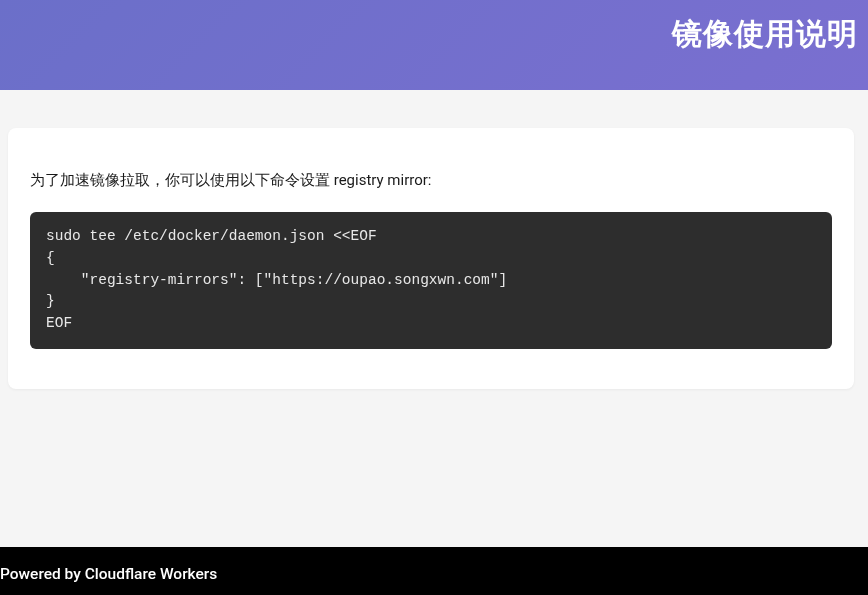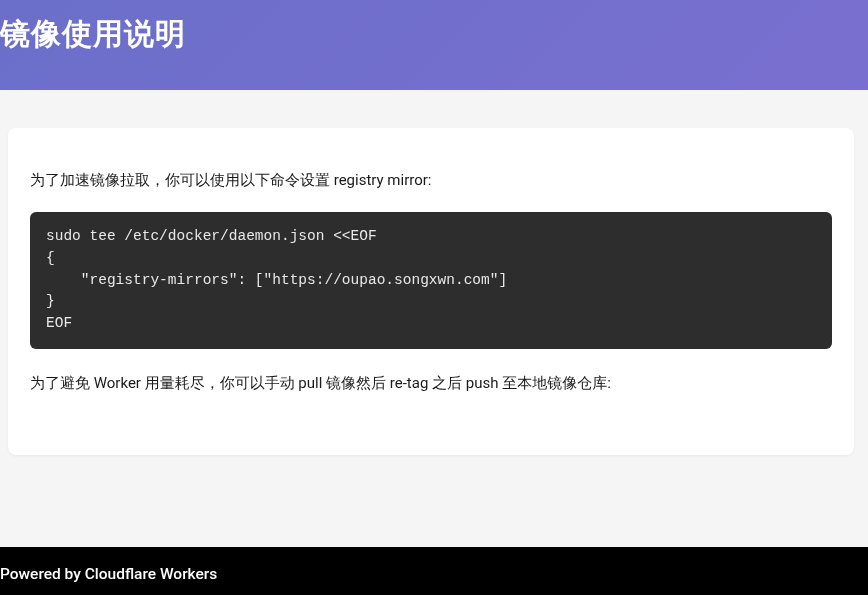--- a/index.html
+++ b/index.html
@@ -10,22 +10,22 @@
     body {
       font-family: -apple-system, BlinkMacSystemFont, "Segoe UI", Roboto, "Helvetica Neue", Arial, sans-serif;
       background: #f5f5f5;
       width: 868px;
       height: 595px;
       overflow: hidden;
       position: relative;
     }
     .header {
       background: linear-gradient(135deg, #6b6fc9 0%, #7a6fd0 100%);
-      padding: 14px 4px 35px 0;
-      text-align: left;
+      padding: 14px 10px 35px 0;
+      text-align: right;
     }
     .header h1 {
       color: #ffffff;
       font-size: 30px;
       font-weight: 700;
       letter-spacing: 1px;
     }
     .content-area {
       padding: 38px 14px 0 8px;
     }
@@ -44,21 +44,20 @@
     .code-block {
       background: #2d2d2d;
       color: #e8e8e8;
       border-radius: 6px;
       padding: 14px 16px;
       font-family: "SFMono-Regular", Consolas, "Liberation Mono", Menlo, Courier, monospace;
       font-size: 14.5px;
       line-height: 1.5;
       white-space: pre;
       overflow-x: auto;
-      margin-bottom: 22px;
     }
     .code-block:last-child {
       margin-bottom: 0;
     }
     .footer {
       position: absolute;
       bottom: 0;
       left: 0;
       right: 0;
       background: #000000;
@@ -77,19 +76,18 @@
 </div>
 
 <div class="content-area">
   <div class="card">
     <p class="description">为了加速镜像拉取，你可以使用以下命令设置 registry mirror:</p>
     <div class="code-block">sudo tee /etc/docker/daemon.json &lt;&lt;EOF
 {
     "registry-mirrors": ["https://oupao.songxwn.com"]
 }
 EOF</div>
-    <p class="description">为了避免 Worker 用量耗尽，你可以手动 pull 镜像然后 re-tag 之后 push 至本地镜像仓库:</p>
   </div>
 </div>
 
 <div class="footer">
   <span>Powered by Cloudflare Workers</span>
 </div>
 
 </body></html>

